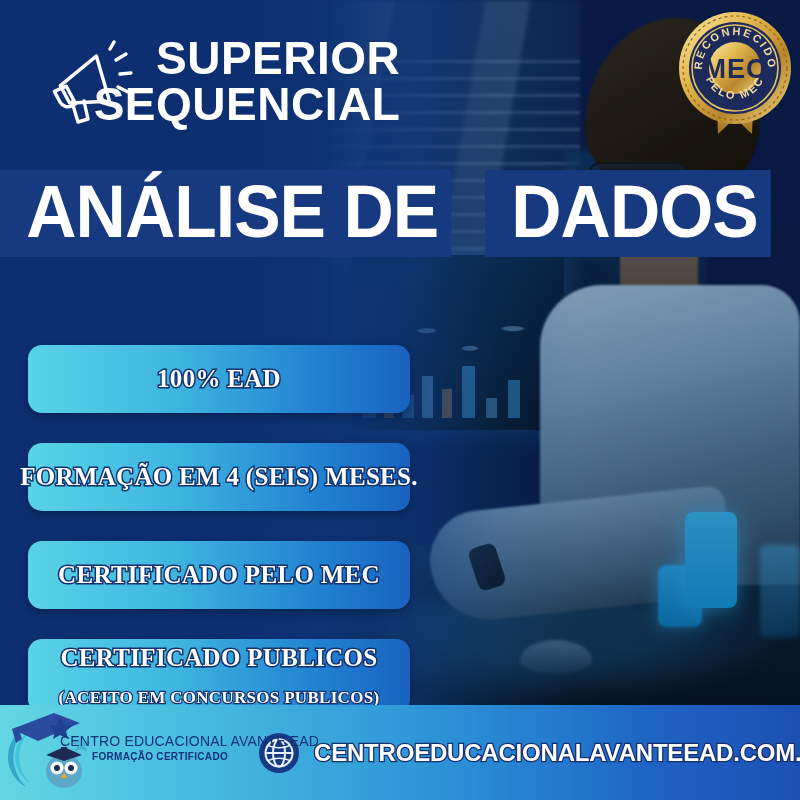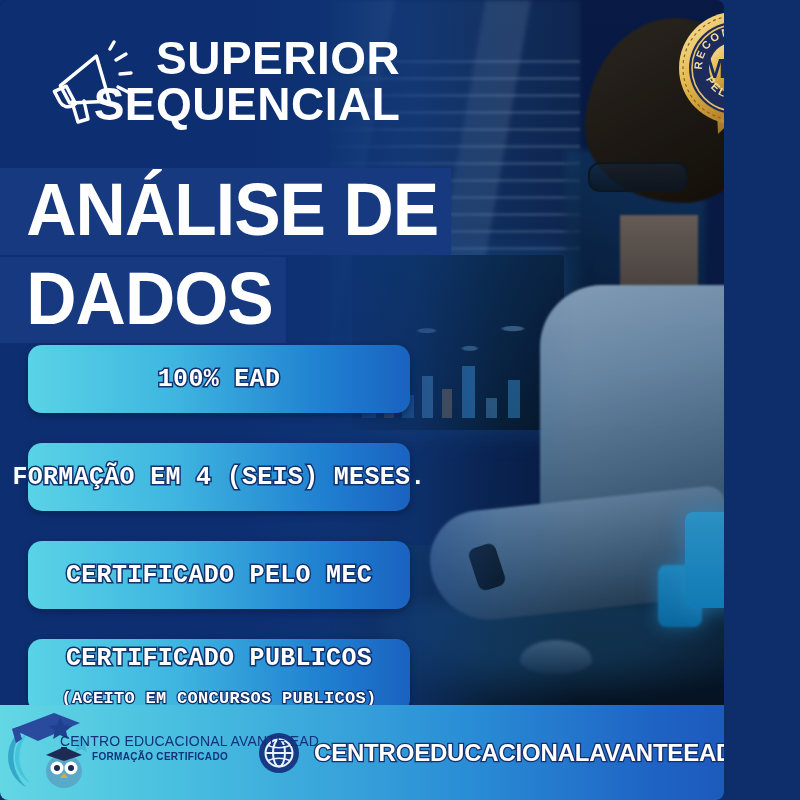--- a/index.html
+++ b/index.html
@@ -1,21 +1,21 @@
 <!DOCTYPE html>
 <html><head>
 <meta charset="utf-8">
 <style>
   html,body{margin:0;padding:0;}
   body{
     width:800px;height:800px;overflow:hidden;
     font-family:"Liberation Sans",sans-serif;
     background:#0d2d6b;
   }
-  .flyer{position:relative;width:724px;height:800px;overflow:hidden;border-radius:8px;}
+  .flyer{position:relative;width:800px;height:800px;overflow:hidden;}
 
   
   .photo{position:absolute;inset:0;background:#0a2150;}
   .photo .room{
     position:absolute;left:330px;top:0;width:470px;height:705px;
     background:
       radial-gradient(circle at 62% 28%, rgba(150,200,235,.30) 0 14%, rgba(0,0,0,0) 42%),
       linear-gradient(160deg,#36628f 0%,#24496f 26%,#173css 0%,#143a5e 52%,#0c2742 78%,#0a1e35 100%);
   }
   .photo .window{
@@ -173,21 +173,21 @@
   .pills{position:absolute;left:28px;top:345px;width:382px;}
   .pill{
     width:382px;height:68px;border-radius:14px;margin-bottom:30px;
     background:linear-gradient(90deg,#59d3e6 0%,#3fb6e0 38%,#1f7fd0 78%,#1a62c0 100%);
     box-shadow:0 3px 7px rgba(3,18,46,.45);
     display:flex;flex-direction:column;align-items:center;justify-content:center;
   }
   .pill-text{
     color:#ffffff;font-weight:bold;font-size:25px;letter-spacing:.3px;
     -webkit-text-stroke:3px #12316f;paint-order:stroke fill;
-    font-family:Liberation Mono, monospace;white-space:nowrap;
+    font-family:Liberation Serif, serif;white-space:nowrap;
   }
   .pill-text.small{font-size:17px;margin-top:16px;-webkit-text-stroke:2.4px #12316f;}
   .pill.tall{height:74px;}
 
   
   .seal{position:absolute;left:676px;top:6px;width:118px;height:130px;}
 
   
   .footer{
     position:absolute;left:0;top:705px;width:800px;height:95px;

